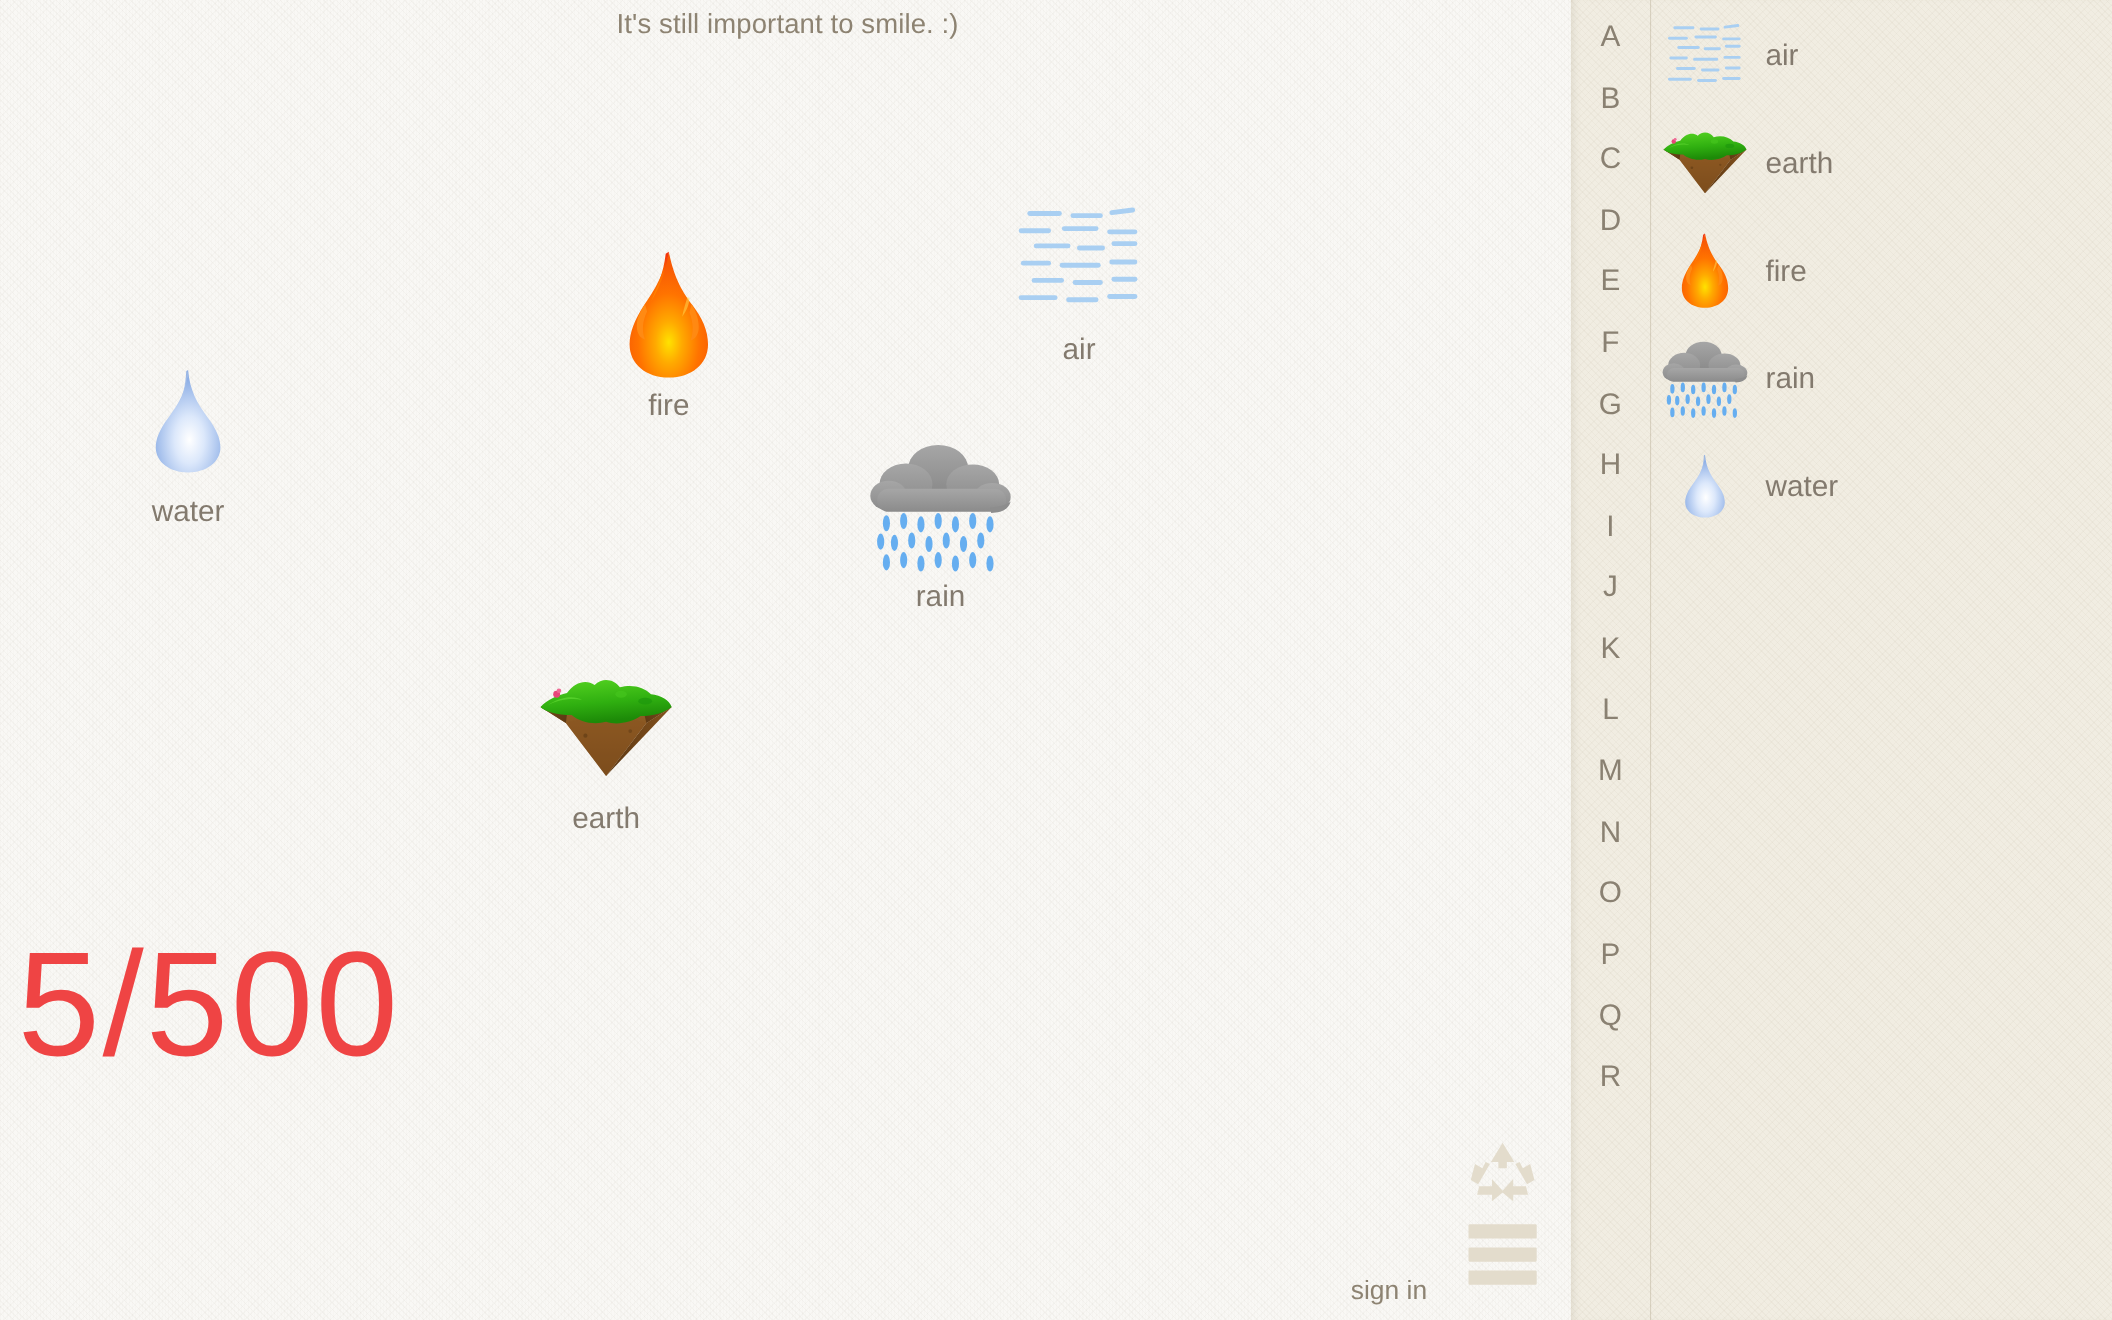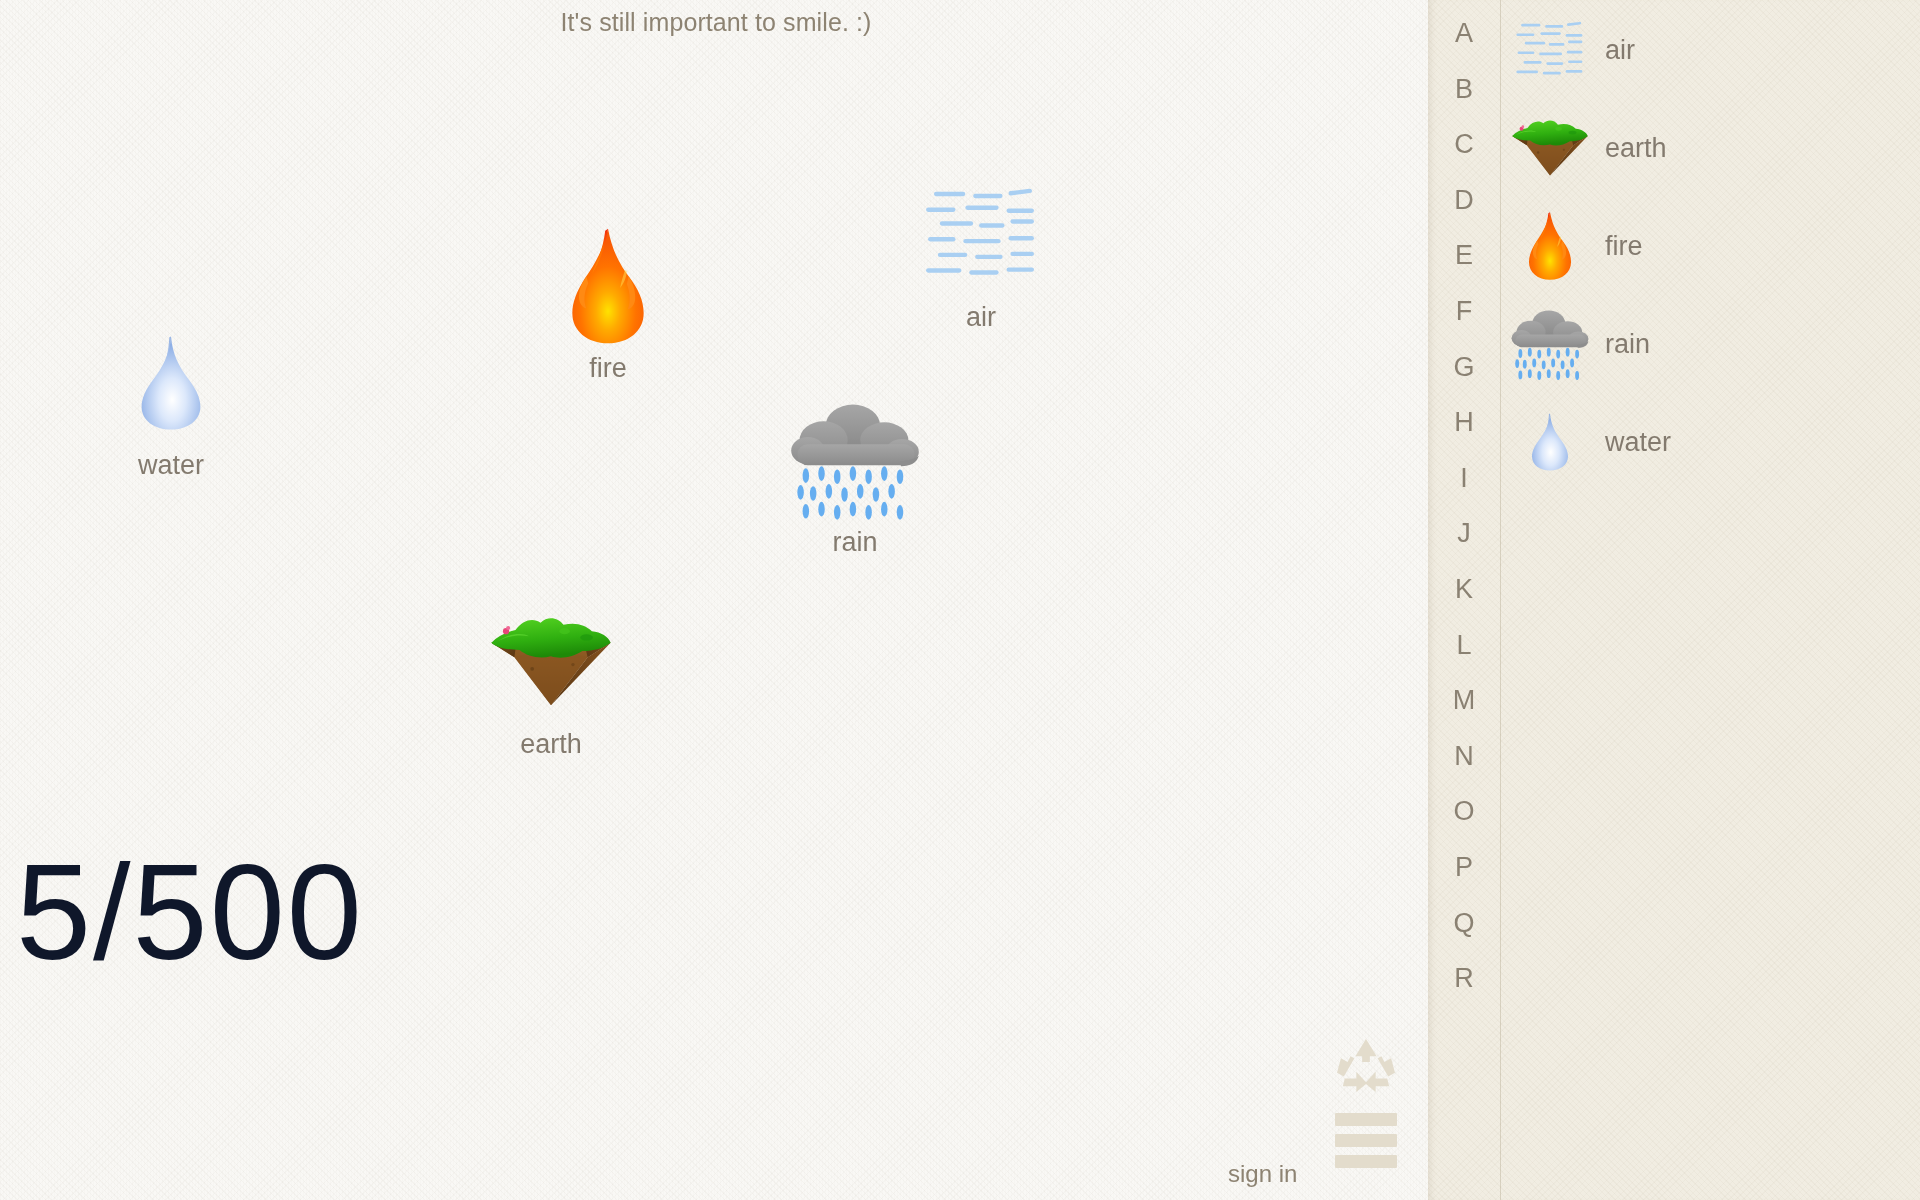--- a/index.html
+++ b/index.html
@@ -45,21 +45,21 @@
     letter-spacing: 0.1px;
     z-index: 6;
   }
 
   #counter {
     position: absolute;
     left: 16px; top: 845px;
     font-size: 135px;
     line-height: 1;
     font-weight: 300;
-    color: #0f172a;
+    color: #ef4444;
     letter-spacing: 2px;
     z-index: 5;
     white-space: nowrap;
   }
 
   #signin {
     position: absolute;
     left: 1192px; top: 1160px;
     font-size: 24px;
     color: #8d8372;

